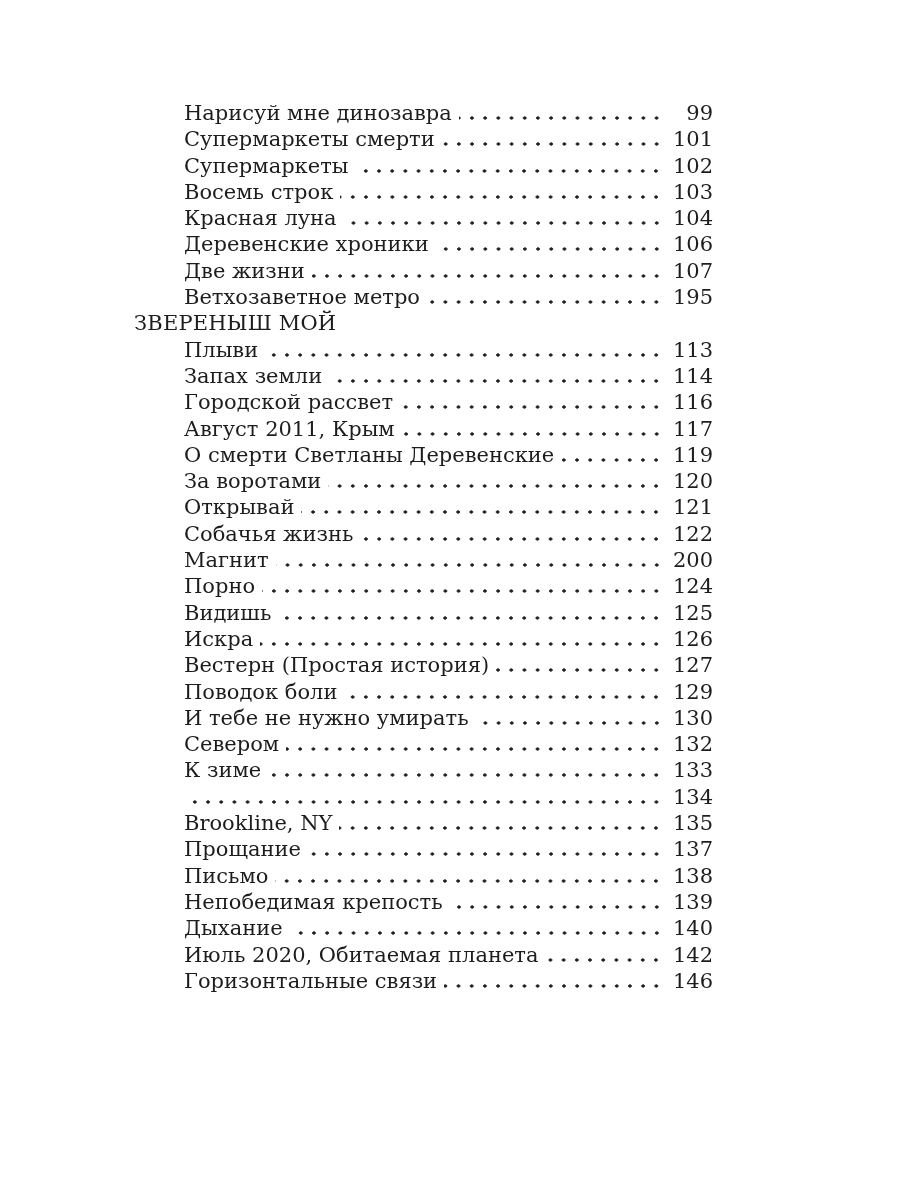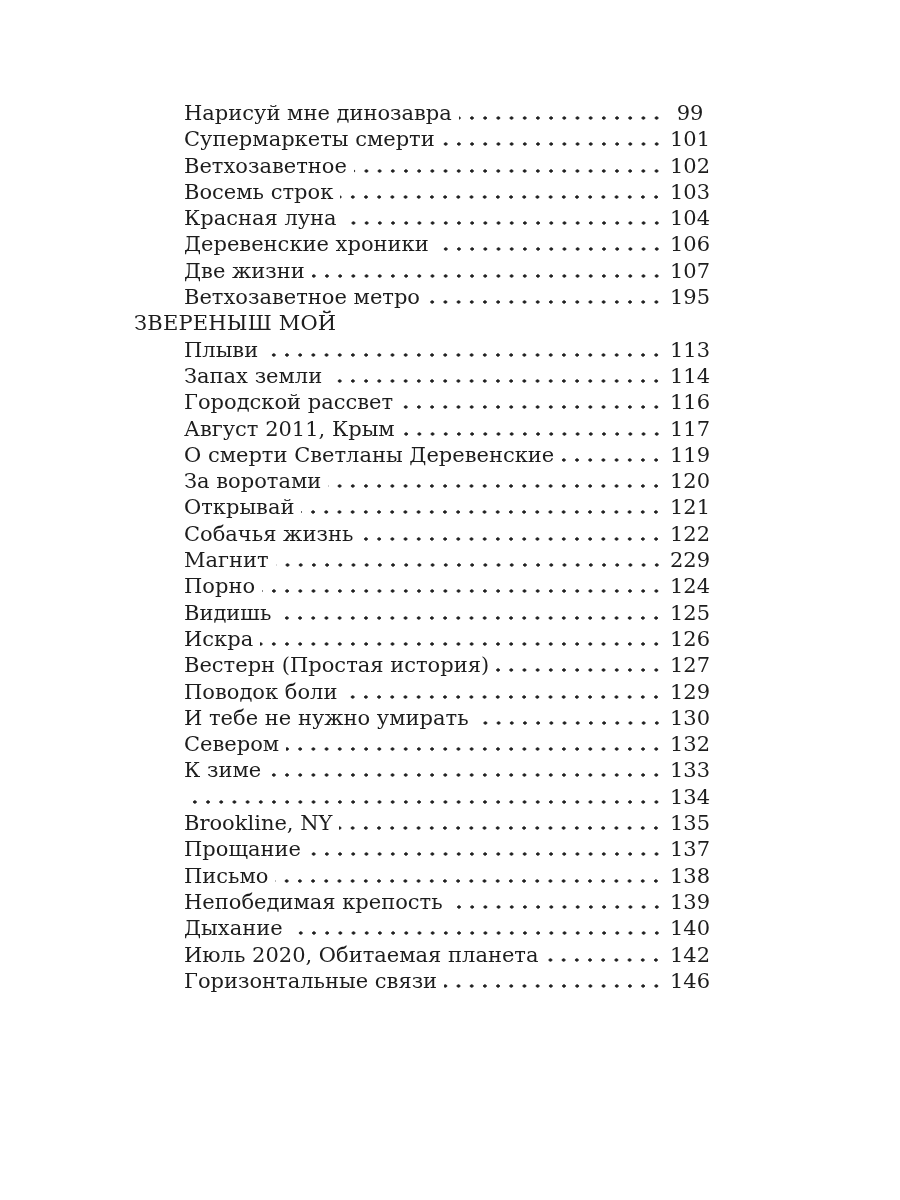--- a/index.html
+++ b/index.html
@@ -50,40 +50,40 @@
     margin-left: 7px;
     margin-right: 4px;
     background-image: radial-gradient(circle, #1f1f1f 1.45px, rgba(0,0,0,0) 1.8px);
     background-size: 13.2px 4px;
     background-repeat: repeat-x;
     background-position: right bottom;
   }
   .pagenum {
     flex: 0 0 auto;
     width: 46px;
-    text-align: center;
+    text-align: right;
   }
 </style>
 </head>
 <body>
 
 <div class="page">
   <div class="toc">
       <div class="row entry-row">
         <span class="title">Нарисуй мне динозавра</span>
         <span class="leader"></span>
         <span class="pagenum">99</span>
       </div>
       <div class="row entry-row">
         <span class="title">Супермаркеты смерти</span>
         <span class="leader"></span>
         <span class="pagenum">101</span>
       </div>
       <div class="row entry-row">
-        <span class="title">Ветхозаветное</span>
+        <span class="title">Супермаркеты</span>
         <span class="leader"></span>
         <span class="pagenum">102</span>
       </div>
       <div class="row entry-row">
         <span class="title">Восемь строк</span>
         <span class="leader"></span>
         <span class="pagenum">103</span>
       </div>
       <div class="row entry-row">
         <span class="title">Красная луна</span>
@@ -142,21 +142,21 @@
         <span class="pagenum">121</span>
       </div>
       <div class="row entry-row">
         <span class="title">Собачья жизнь</span>
         <span class="leader"></span>
         <span class="pagenum">122</span>
       </div>
       <div class="row entry-row">
         <span class="title">Магнит</span>
         <span class="leader"></span>
-        <span class="pagenum">229</span>
+        <span class="pagenum">200</span>
       </div>
       <div class="row entry-row">
         <span class="title">Порно</span>
         <span class="leader"></span>
         <span class="pagenum">124</span>
       </div>
       <div class="row entry-row">
         <span class="title">Видишь</span>
         <span class="leader"></span>
         <span class="pagenum">125</span>

